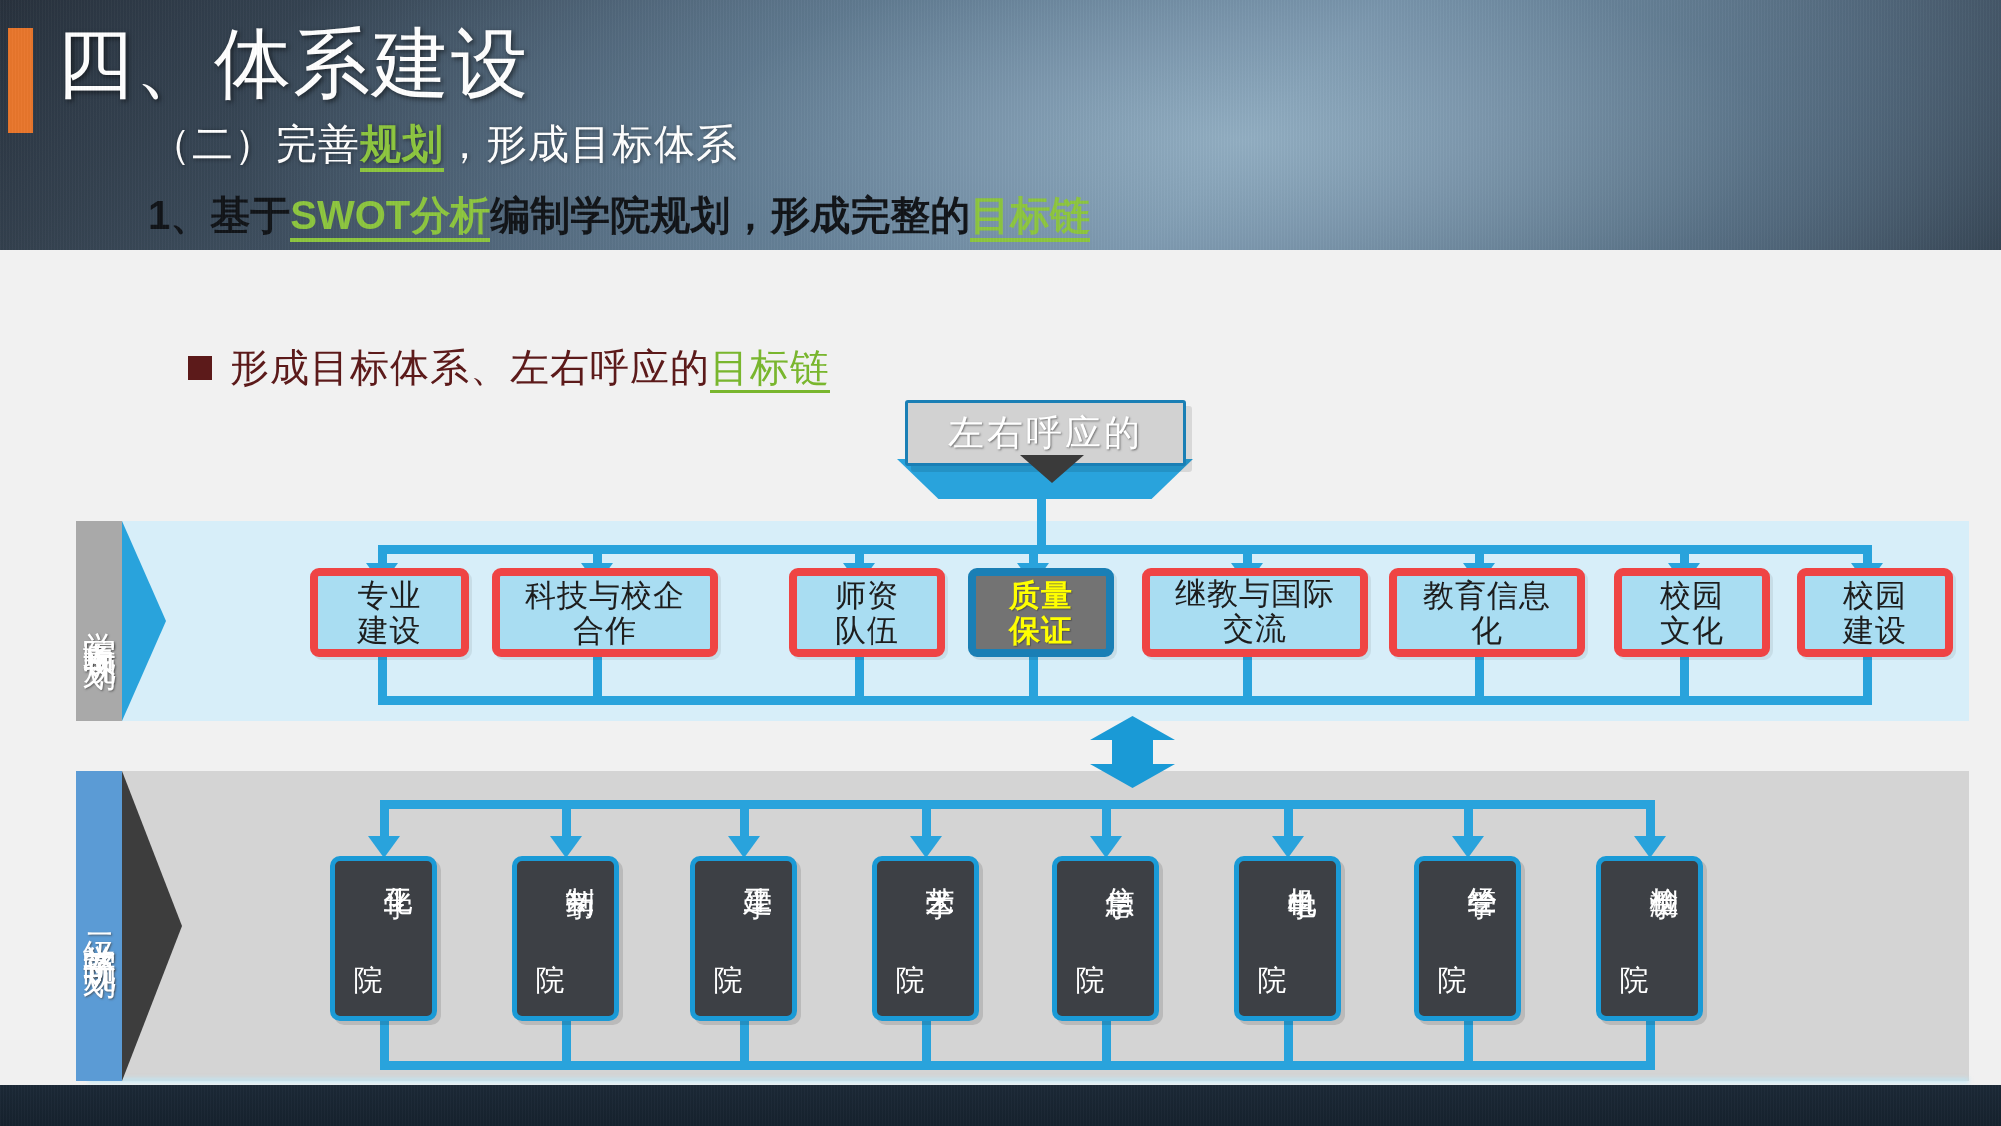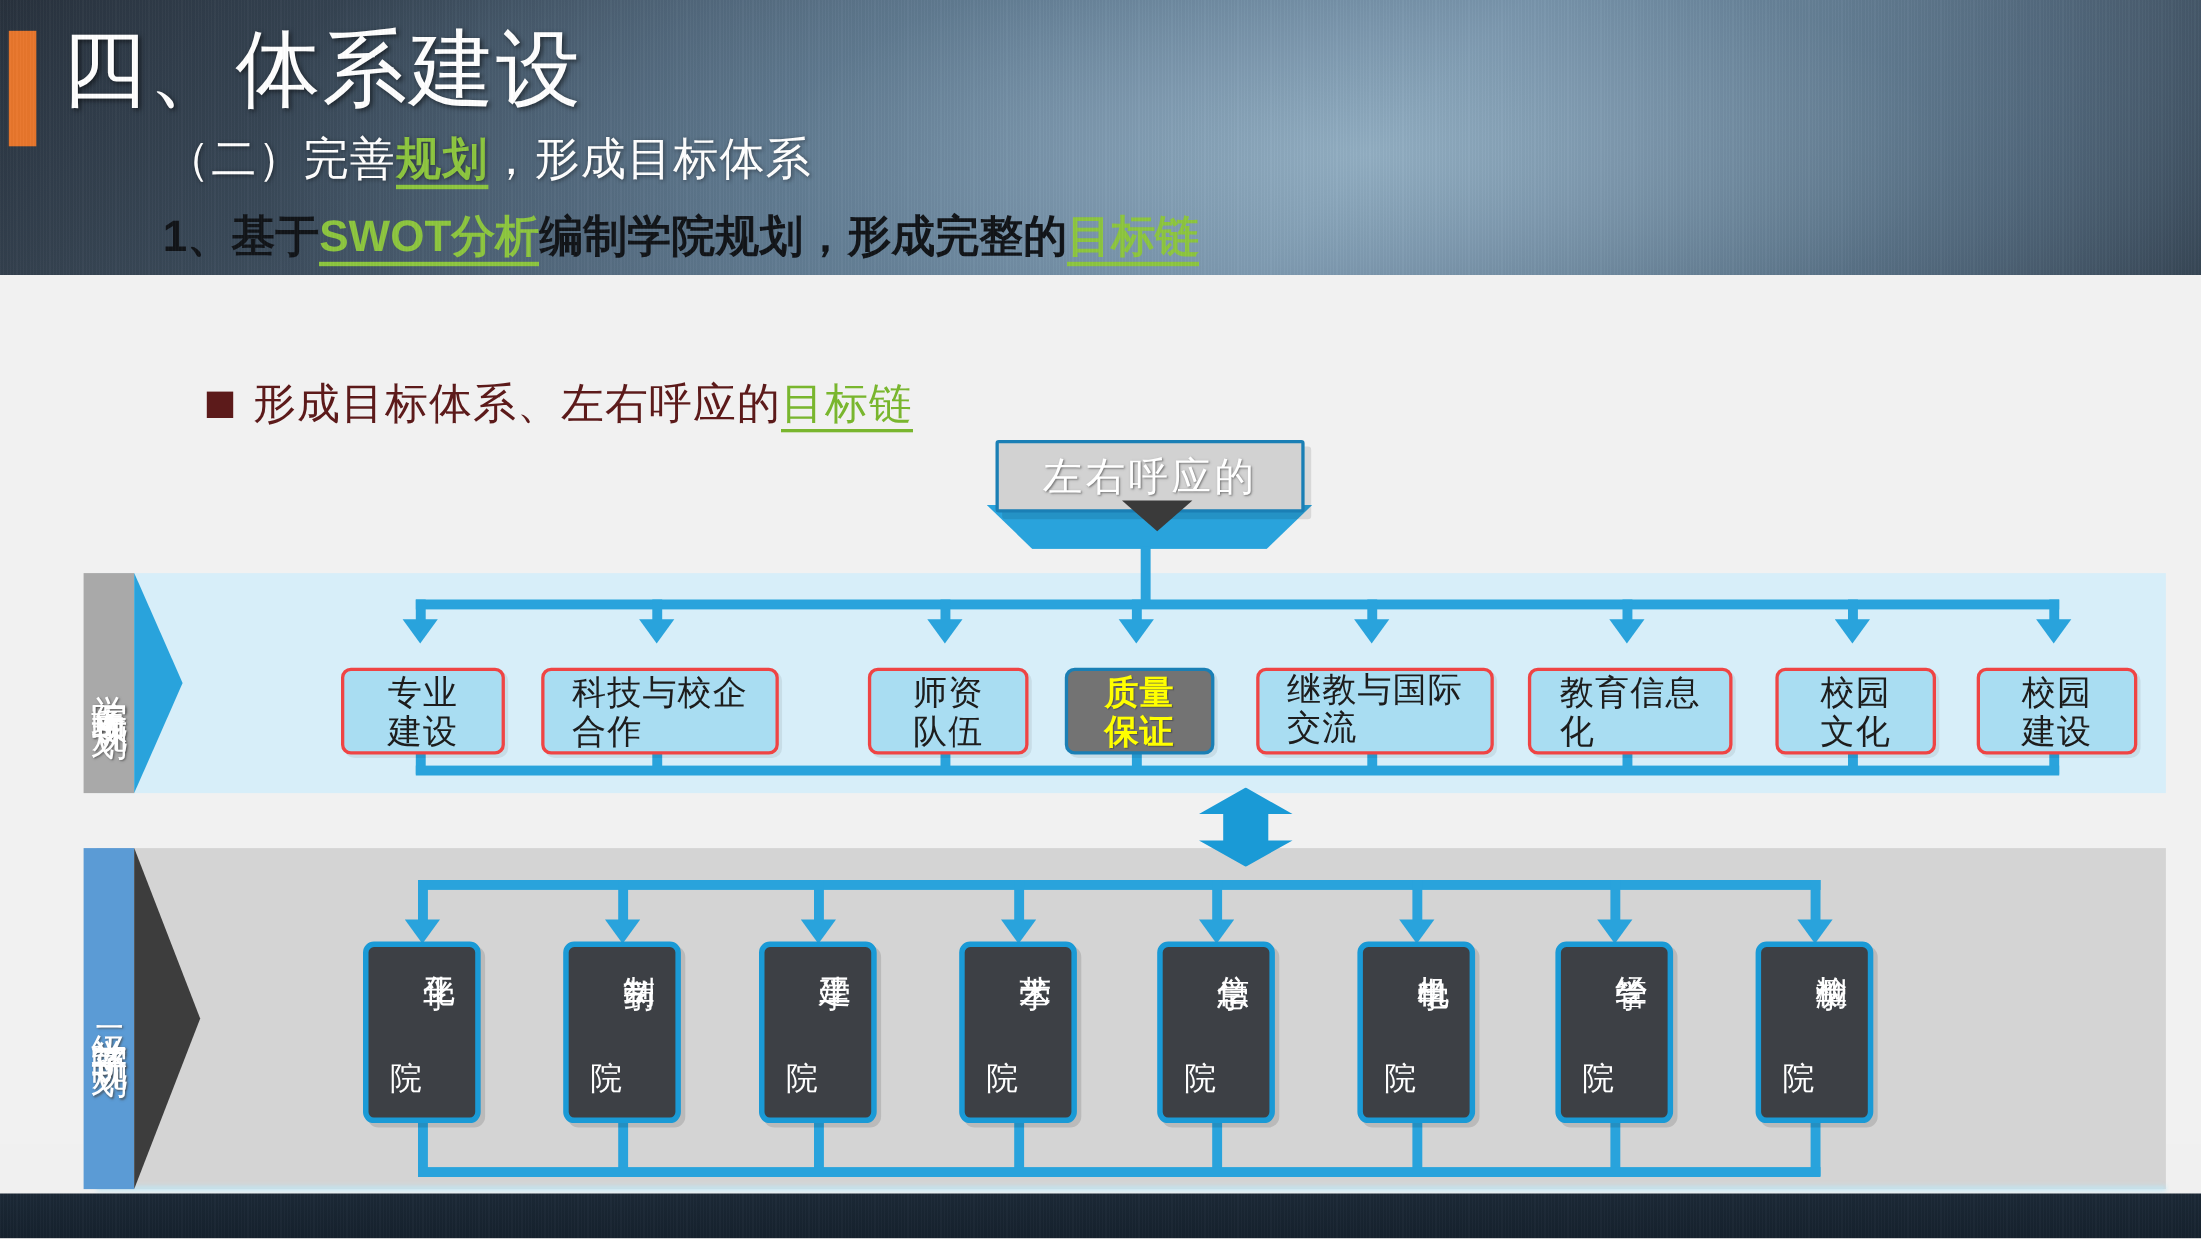--- a/index.html
+++ b/index.html
@@ -100,23 +100,23 @@
   .hbus{position:absolute;height:9px;background:#29a3dc;}
   .vline{position:absolute;width:9px;background:#29a3dc;}
   .arrow-down{
     position:absolute;width:0;height:0;
     border-left:16px solid transparent;border-right:16px solid transparent;
     border-top:22px solid #29a3dc;
   }
 
   
   .r1box{
-    position:absolute;top:607px;height:73px;
-    background:#a9ddf2;border:3px solid #ef4444;border-radius:9px;
-    display:flex;align-items:center;justify-content:center;text-align:left;
+    position:absolute;top:568px;height:73px;
+    background:#a9ddf2;border:8px solid #ef4444;border-radius:9px;
+    display:flex;align-items:center;justify-content:center;text-align:center;
     box-shadow:3px 3px 0 0 rgba(0,0,0,0.07);
   }
   .r1box span{font-size:31px;line-height:35px;color:#1d1d1d;letter-spacing:1px;}
   .r1box.hl{background:#737373;border-color:#1a7fb5;}
   .r1box.hl span{color:#ffff00;font-weight:bold;text-shadow:1px 1px 1px rgba(60,60,60,.6);}
 
   
   .dbl-arrow{position:absolute;left:1075px;top:716px;width:115px;height:72px;}
   .dbl-arrow svg{display:block;}
 

